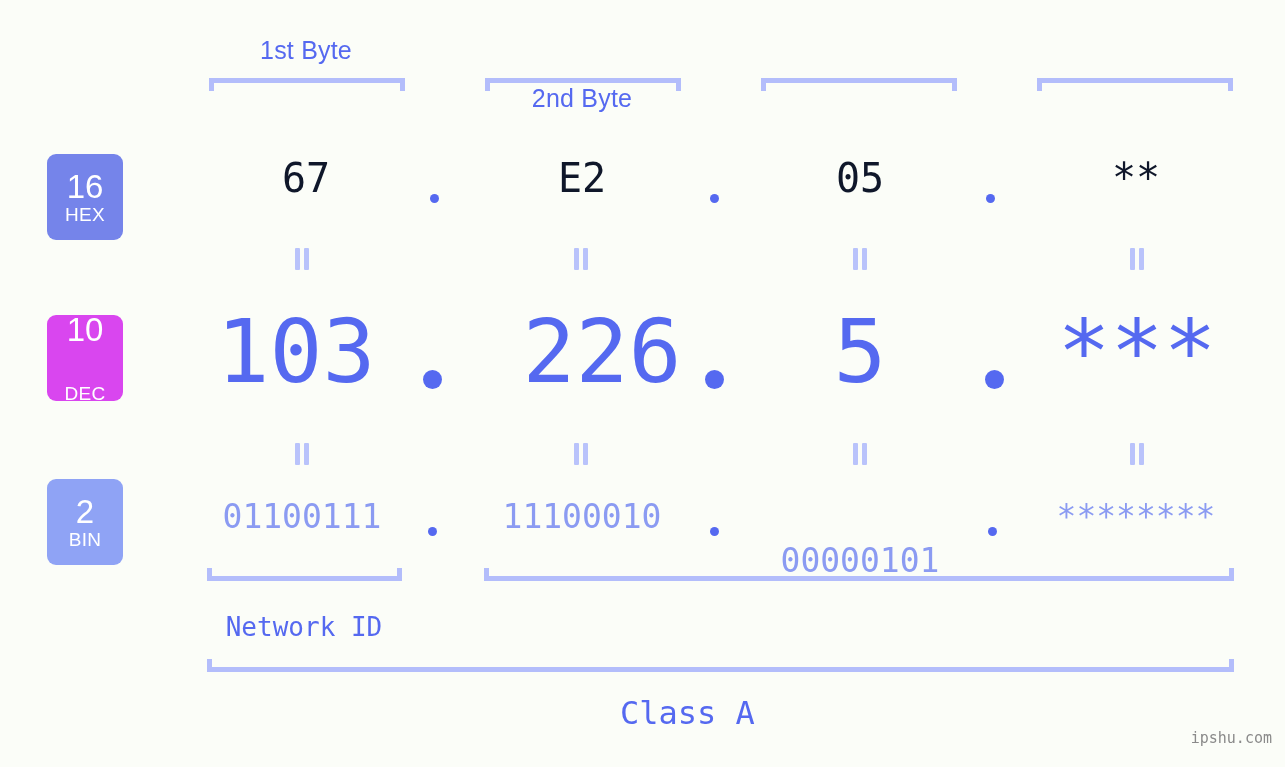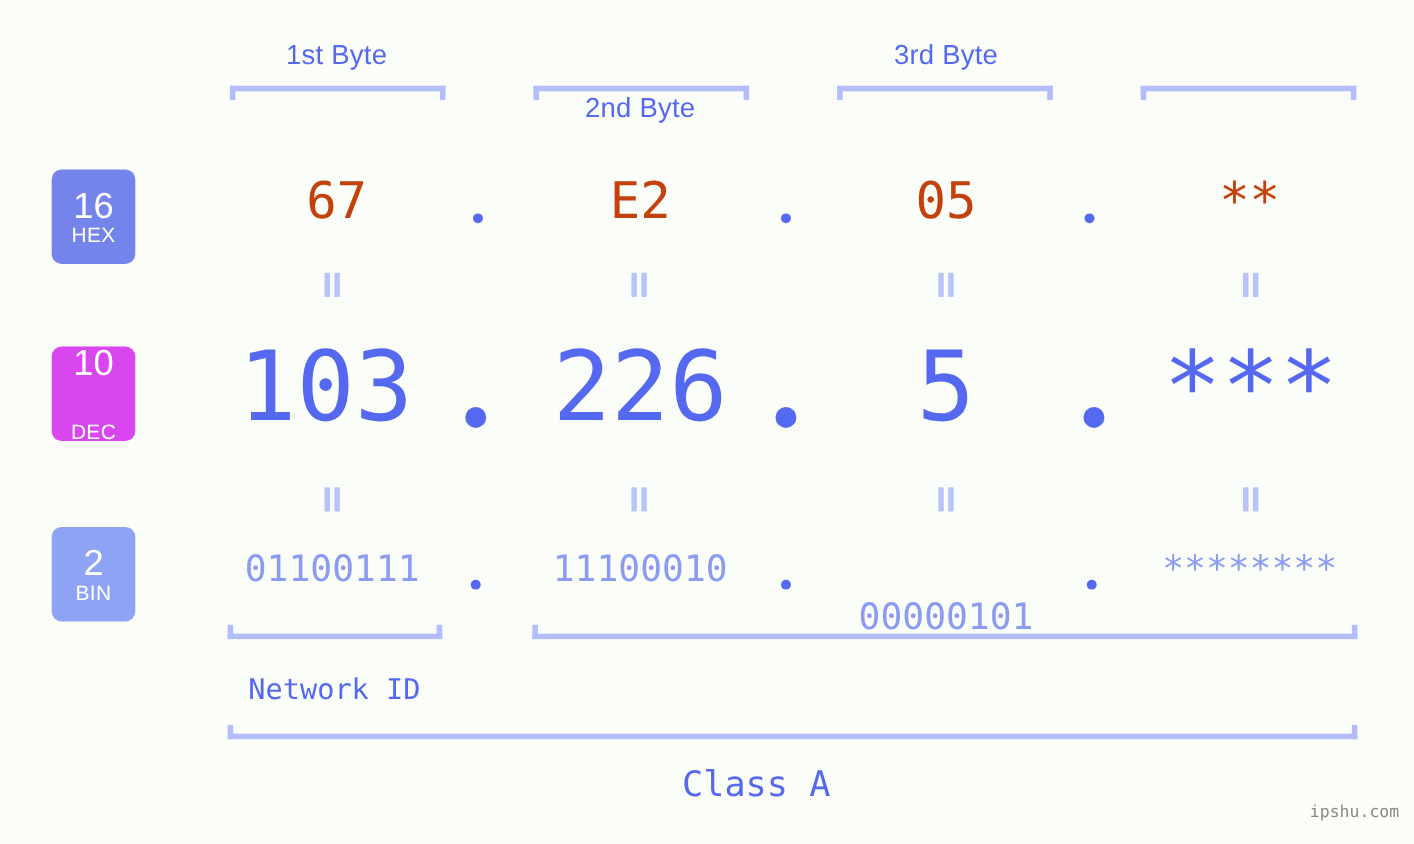--- a/index.html
+++ b/index.html
@@ -81,21 +81,21 @@
 
   
   .val {
     position: absolute;
     text-align: center;
     white-space: nowrap;
     font-family: "DejaVu Sans Mono", monospace;
     font-weight: 400;
   }
 
-  .row-hex .val { font-size: 46px; color: #c2410c; }
+  .row-hex .val { font-size: 40px; color: #0f172a; }
   .row-dec .val { font-size: 88px; color: #5569f0; }
   .row-bin .val { font-size: 33px; color: #8b9bf2; }
 
   
   .dot {
     position: absolute;
     border-radius: 50%;
     background: #5569f0;
   }
   .dot-sm { width: 9px; height: 9px; }
@@ -147,21 +147,20 @@
     letter-spacing: 0px;
   }
 </style>
 </head>
 <body style="background: rgb(251, 253, 248);">
 
 <div id="stage">
 
   <div class="byte-header" style="left:196px; width:220px;">1st Byte</div>
   <div class="byte-header" style="left:472px; width:220px;margin-top:48px;">2nd Byte</div>
-  <div class="byte-header" style="left:750px; width:220px;">3rd Byte</div>
 
   <div class="bracket-down" style="left:209px; top:78px; width:196px;"></div>
   <div class="bracket-down" style="left:485px; top:78px; width:196px;"></div>
   <div class="bracket-down" style="left:761px; top:78px; width:196px;"></div>
   <div class="bracket-down" style="left:1037px; top:78px; width:196px;"></div>
 
   <div class="base-badge" id="badge-hex" style="top: 154px; background-color: rgb(117, 132, 234);">
     <div class="bnum">16</div>
     <div class="blabel">HEX</div>
   </div>
@@ -197,21 +196,21 @@
       <span class="r"></span>
   </div>
   <div class="eq" style="left:1126px; top:248px;">
     <span class="l"></span>
       <span class="r"></span>
   </div>
 
   <div class="row-dec">
     <div class="val" style="left:186px; top:300px; width:220px;">103</div>
     <div class="dot dot-lg" style="left:423px; top:370px;"></div>
-    <div class="val" style="left:472px; top:300px; width:220px;">226</div>
+    <div class="val" style="left:492px; top:300px; width:220px;">226</div>
     <div class="dot dot-lg" style="left:705px; top:370px;"></div>
     <div class="val" style="left:750px; top:300px; width:220px;">5</div>
     <div class="dot dot-lg" style="left:985px; top:370px;"></div>
     <div class="val" style="left:1022px; top:300px; width:230px;">***</div>
   </div>
 
   <div class="eq" style="left:291px; top:443px;">
     <span class="l"></span>
       <span class="r"></span>
   </div>

